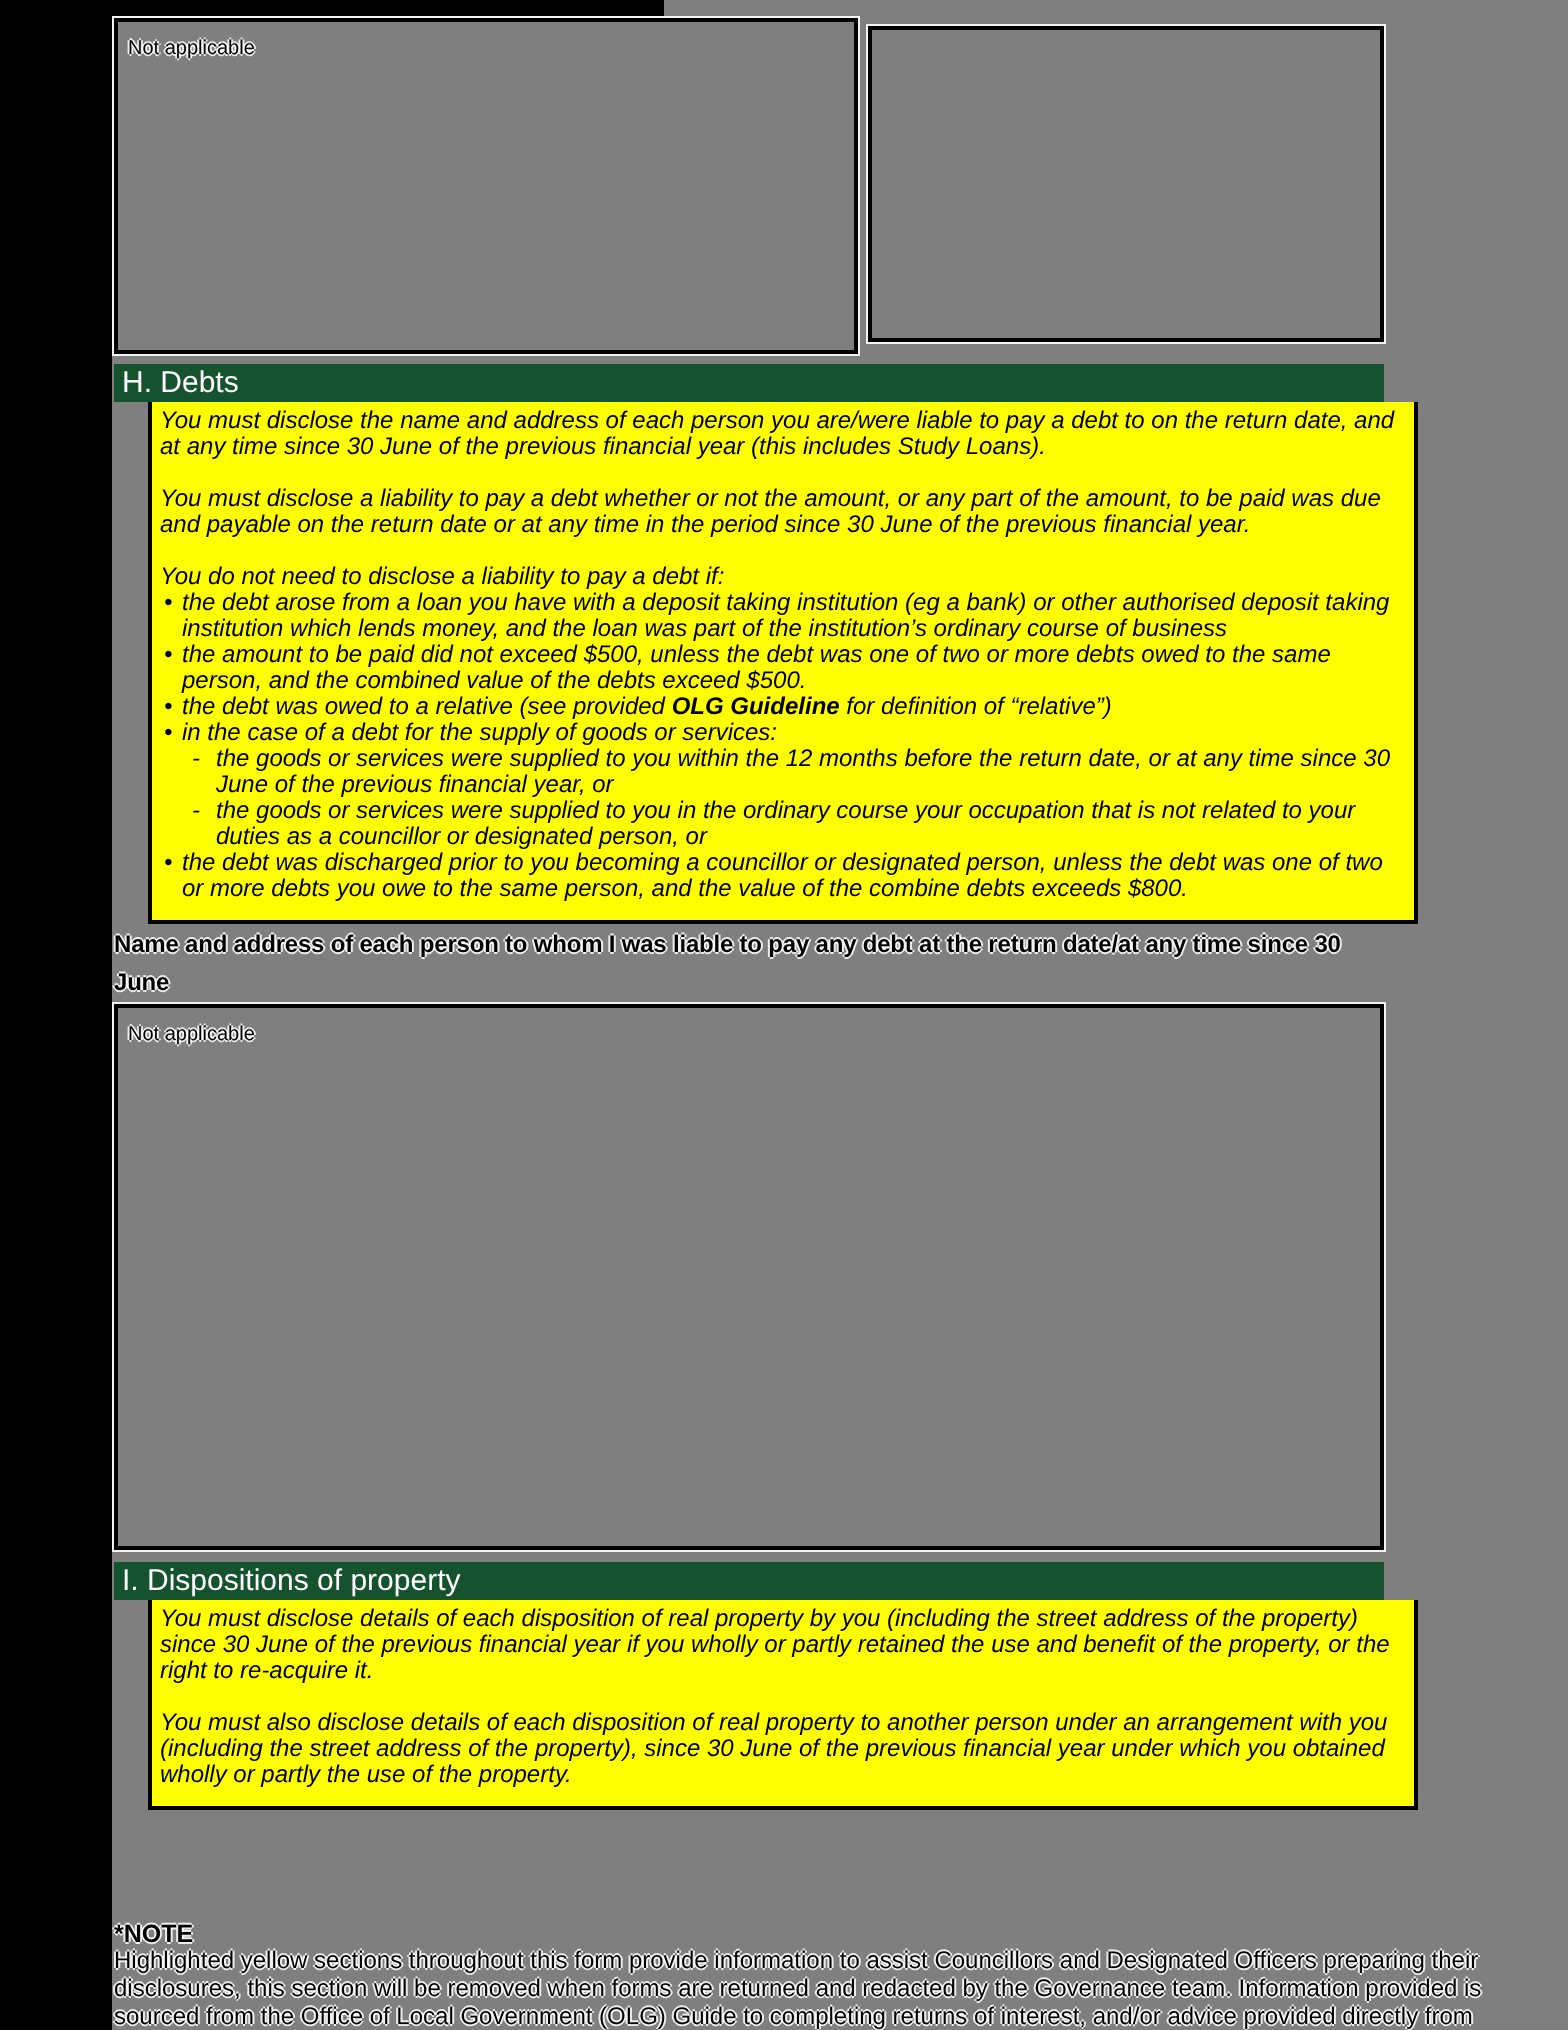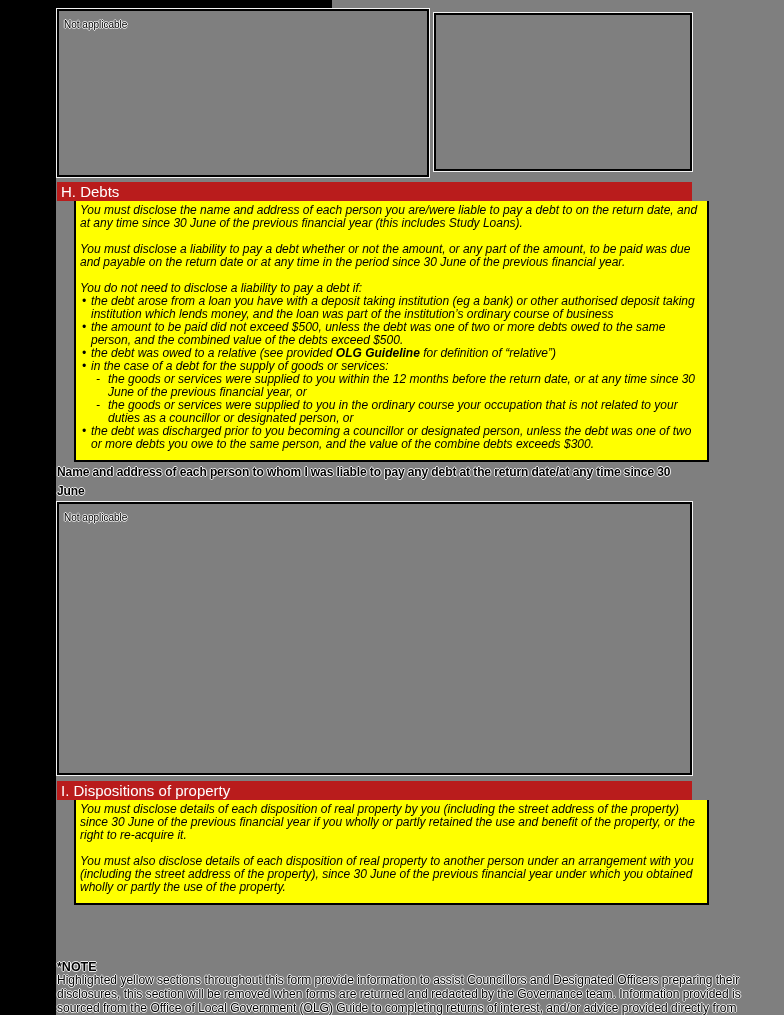--- a/index.html
+++ b/index.html
@@ -32,21 +32,21 @@
     color: #000;
   }
 
   .halo {
     text-shadow: -1px 0 0 rgba(255,255,255,.85), 1px 0 0 rgba(255,255,255,.85),
                  0 -1px 0 rgba(255,255,255,.85), 0 1px 0 rgba(255,255,255,.85);
   }
 
   .section-bar {
     position: absolute;
-    background: #b91c1c;
+    background: #14532d;
     color: #fff;
     font-size: 15px;
     line-height: 19px;
     padding-left: 4px;
     overflow: hidden;
   }
 
   .yellow-panel {
     position: absolute;
     background: #ffff00;
@@ -123,21 +123,21 @@
       <div class="b-row sub">
         <span class="b-marker">-</span>
         <span class="b-text">the goods or services were supplied to you within the 12 months before the return date, or at any time since 30 June of the previous financial year, or</span>
       </div>
       <div class="b-row sub">
         <span class="b-marker">-</span>
         <span class="b-text">the goods or services were supplied to you in the ordinary course your occupation that is not related to your duties as a councillor or designated person, or</span>
       </div>
       <div class="b-row">
         <span class="b-marker">•</span>
-        <span class="b-text">the debt was discharged prior to you becoming a councillor or designated person, unless the debt was one of two or more debts you owe to the same person, and the value of the combine debts exceeds $300.</span>
+        <span class="b-text">the debt was discharged prior to you becoming a councillor or designated person, unless the debt was one of two or more debts you owe to the same person, and the value of the combine debts exceeds $800.</span>
       </div>
     </div>
   </div>
 
   <div class="field-label halo" style="left:57px; top:463px; width:636px; height:38px;">Name and address of each person to whom I was liable to pay any debt at the return date/at any time since 30 June</div>
 
   <div class="graybox" style="left:57px; top:502px; width:635px; height:273px;">
     <span class="box-value halo">Not applicable</span>
   </div>
 

